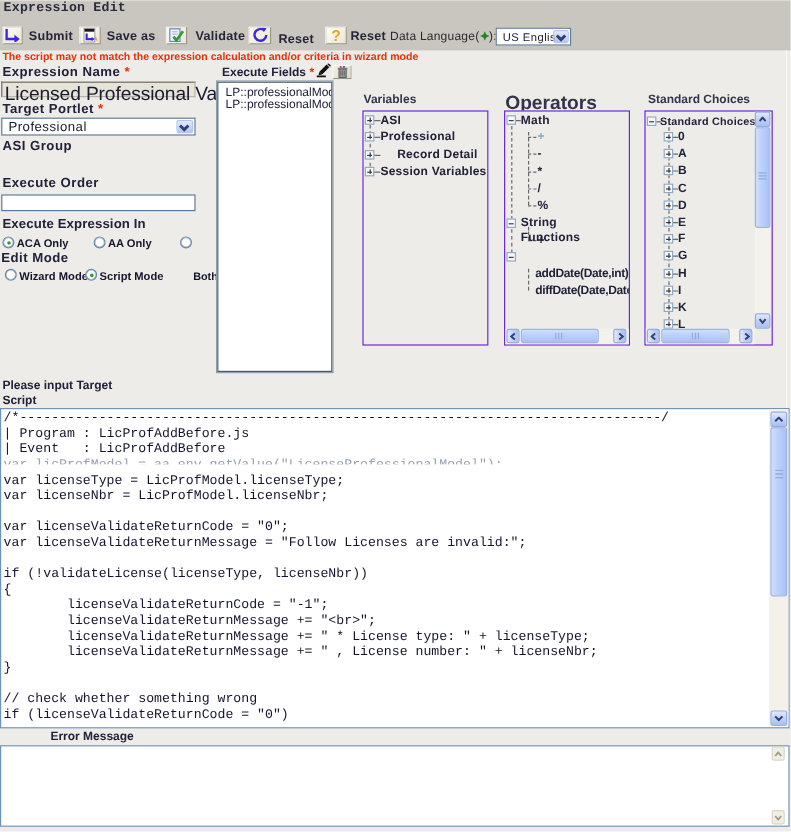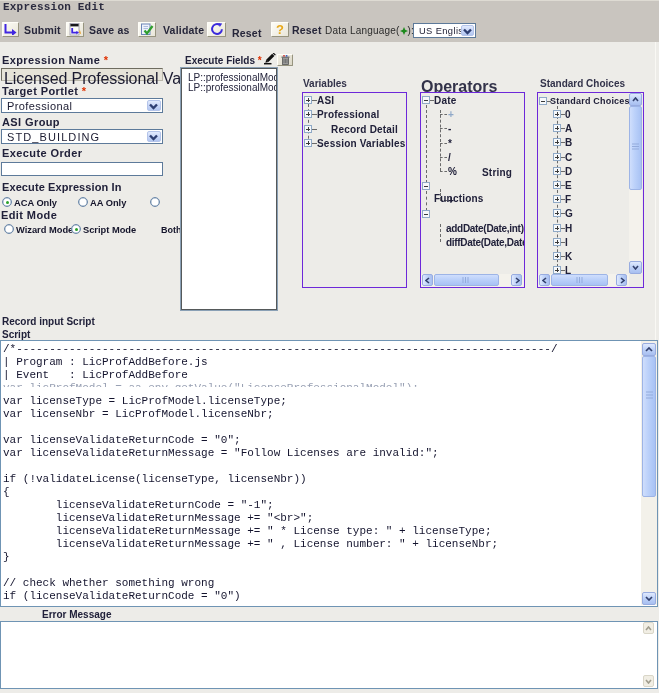--- a/index.html
+++ b/index.html
@@ -73,39 +73,33 @@
         <path d="M4 0 L5.2 2.8 L8 4 L5.2 5.2 L4 8 L2.8 5.2 L0 4 L2.8 2.8 Z" fill="#1d8a1d"></path>
       </svg>):</div>
 <div class="sel" style="left:413px;top:23px;width:63px;height:15px;">
       <div class="tx" style="font-size:9.3px;top:2px;">US English</div>
       <div class="sbtn" style="width:13px"></div>
       <svg style="right:3px;top:4px;left:auto" width="9" height="7" viewBox="0 0 9 7">
         <path d="M1 1.5 L4.5 5 L8 1.5" stroke="#2e3f72" stroke-width="2.4" fill="none"></path>
       </svg>
     </div>
 <div class="abs" style="left:655px;top:42px;width:1px;height:300px;background:#f9f8f4;"></div>
+<div class="abs" style="left:2px;top:42px;font-size:8.8px;font-weight:bold;color:#ee2e00;letter-spacing:0;">The script may not match the expression calculation and/or criteria in wizard mode</div>
 <div class="lbl" style="left:2px;top:54px;">Expression Name <span class="red">*</span></div>
 <div class="abs" style="left:1px;top:68px;width:162px;height:13px;background:#e6e3d8;border:1px solid;border-color:#6e6c60 #b9b6a9 #b9b6a9 #6e6c60;box-sizing:border-box;"></div>
 <div class="abs" style="left:4px;top:70px;font-size:16px;color:#1a1a30;letter-spacing:-.1px;white-space:nowrap;">Licensed Professional Validation</div>
 <div class="lbl" style="left:2px;top:85px;">Target Portlet <span class="red">*</span></div>
 <div class="sel" style="left:1px;top:98px;width:162px;height:15px;">
       <div class="tx">Professional</div>
       <div class="sbtn"></div>
       <svg style="right:4px;top:4px;left:auto" width="9" height="7" viewBox="0 0 9 7">
         <path d="M1 1.5 L4.5 5 L8 1.5" stroke="#2e3f72" stroke-width="2.4" fill="none"></path>
       </svg>
     </div>
 <div class="lbl" style="left:2px;top:116px;">ASI Group</div>
-<div class="sel" style="left:1px;top:129px;width:162px;height:15px;">
-      <div class="tx" style="letter-spacing:1.1px;">STD_BUILDING</div>
-      <div class="sbtn"></div>
-      <svg style="right:4px;top:4px;left:auto" width="9" height="7" viewBox="0 0 9 7">
-        <path d="M1 1.5 L4.5 5 L8 1.5" stroke="#2e3f72" stroke-width="2.4" fill="none"></path>
-      </svg>
-    </div>
 <div class="lbl" style="left:2px;top:147px;">Execute Order</div>
 <div class="inp" style="left:1px;top:162px;width:162px;height:14px;"></div>
 <div class="lbl" style="left:2px;top:181px;letter-spacing:.1px;">Execute Expression In</div>
 <div class="radio on" style="left:2px;top:197px;"></div>
     <div class="rlab" style="left:14px;top:198px;">ACA Only</div>
 <div class="radio" style="left:78px;top:197px;"></div>
     <div class="rlab" style="left:90px;top:198px;">AA Only</div>
 <div class="radio" style="left:150px;top:197px;"></div>
     <div class="rlab" style="left:161px;top:198px;font-size:9px;margin-top:27px;">Both</div>
 <div class="lbl" style="left:1px;top:209px;text-align:right;">Edit Mode</div>
@@ -160,37 +154,37 @@
         <b></b>
       </div>
 <div class="hdash" style="left:9px;top:50px;width:5px;"></div>
 <div class="tnode" style="left:14px;top:45px;">Session Variables</div>
 </div>
 <div class="panel" style="left:420px;top:92px;width:105px;height:196px;">
 <div class="tbox" style="left:1px;top:3px;">
         <i></i>
       </div>
 <div class="hdash" style="left:9px;top:7px;width:4px;"></div>
-<div class="tnode" style="left:13px;top:2px;">Date</div>
+<div class="tnode" style="left:13px;top:2px;">Math</div>
 <div class="vline" style="left:5px;top:12px;height:78px;"></div>
 <div class="hdash" style="left:19px;top:21px;width:7px;"></div>
 <div class="tnode" style="left:27px;top:16px;color:#8fa8c8;">+</div>
 <div class="hdash" style="left:19px;top:35px;width:7px;"></div>
 <div class="tnode" style="left:27px;top:30px;color:#21213a;">-</div>
 <div class="hdash" style="left:19px;top:50px;width:7px;"></div>
 <div class="tnode" style="left:27px;top:45px;color:#21213a;">*</div>
 <div class="hdash" style="left:19px;top:64px;width:7px;"></div>
 <div class="tnode" style="left:27px;top:59px;color:#21213a;">/</div>
 <div class="hdash" style="left:19px;top:78px;width:7px;"></div>
 <div class="tnode" style="left:27px;top:73px;color:#21213a;">%</div>
 <div class="vline" style="left:19px;top:17px;height:61px;"></div>
 <div class="tbox" style="left:1px;top:89px;">
         <i></i>
       </div>
-<div class="tnode" style="left:13px;top:74px;margin-left:48px;">String</div>
+<div class="tnode" style="left:13px;top:87px;">String</div>
 <div class="vline" style="left:5px;top:98px;height:20px;"></div>
 <div class="vline" style="left:19px;top:96px;height:11px;"></div>
 <div class="hdash" style="left:19px;top:107px;width:7px;"></div>
 <div class="tnode" style="left:27px;top:102px;">+</div>
 <div class="tbox" style="left:1px;top:117px;">
         <i></i>
       </div>
 <div class="tnode" style="left:13px;top:100px;">Functions</div>
 <div class="vline" style="left:19px;top:131px;height:18px;"></div>
 <div class="tnode" style="left:25px;top:130px;letter-spacing:-.3px;">addDate(Date,int)</div>
@@ -308,21 +302,21 @@
       </svg>
 <div class="sb-thumb h" style="left:13px;top:181px;width:57px;height:12px;"></div>
 <svg style="left:38px;top:184px" width="8" height="6" viewBox="0 0 8 6">
         <path d="M1 0v6M3.5 0v6M6 0v6" stroke="#93abdc" stroke-width="1"></path>
       </svg>
 <div class="sb-btn h" style="left:78px;top:181px;width:11px;height:12px;"></div>
 <svg style="left:82px;top:184px" width="5" height="7" viewBox="0 0 5 7">
         <path d="M1 1 L4 3.5 L1 6" stroke="#33416e" stroke-width="1.6" fill="none"></path>
       </svg>
 </div>
-<div class="abs" style="left:2px;top:316px;font-size:10px;font-weight:bold;color:#21213a;">Record input Script</div>
+<div class="abs" style="left:2px;top:316px;font-size:10px;font-weight:bold;color:#21213a;">Please input Target</div>
 <div class="abs" style="left:2px;top:329px;font-size:10px;font-weight:bold;color:#21213a;">Script</div>
 <div class="abs" style="left:0;top:340px;width:658px;height:267px;background:#fff;border:1px solid #6f94b4;box-sizing:border-box;"></div>
 <pre style="position:absolute;left:3px;top:343px;margin:0;font-family:'Liberation Mono',monospace;font-size:11px;line-height:13px;color:#14142e;">/*---------------------------------------------------------------------------------/
 | Program : LicProfAddBefore.js
 | Event   : LicProfAddBefore
 <span style="color:#99a1b4;">var licProfModel = aa.env.getValue("LicenseProfessionalModel");</span>
 var licenseType = LicProfModel.licenseType;
 var licenseNbr = LicProfModel.licenseNbr;
 
 var licenseValidateReturnCode = "0";

